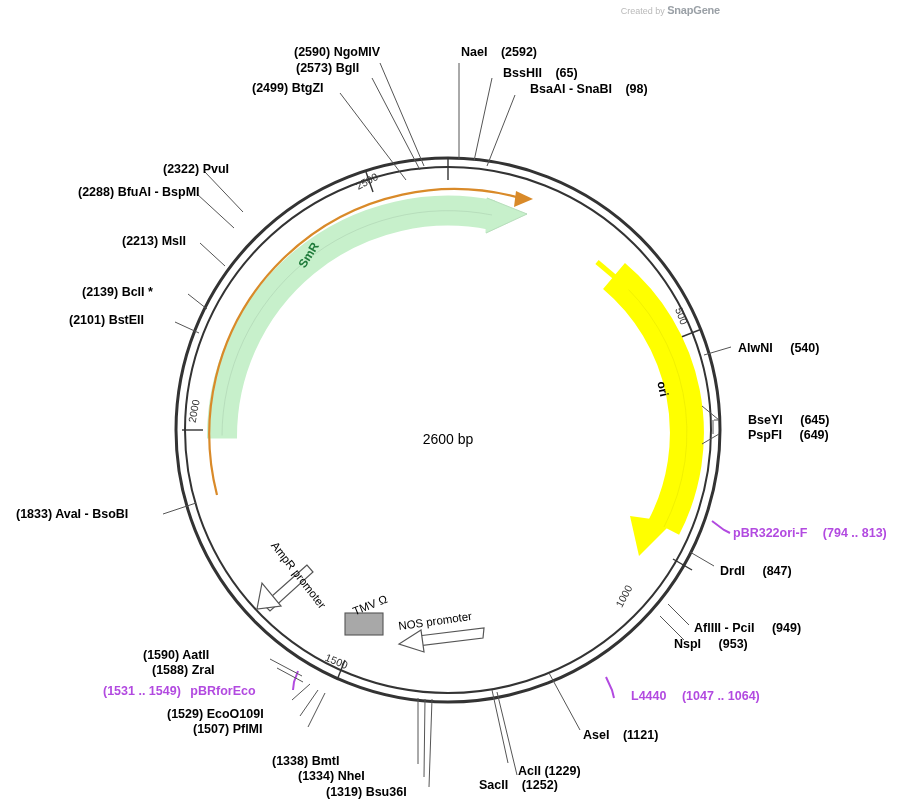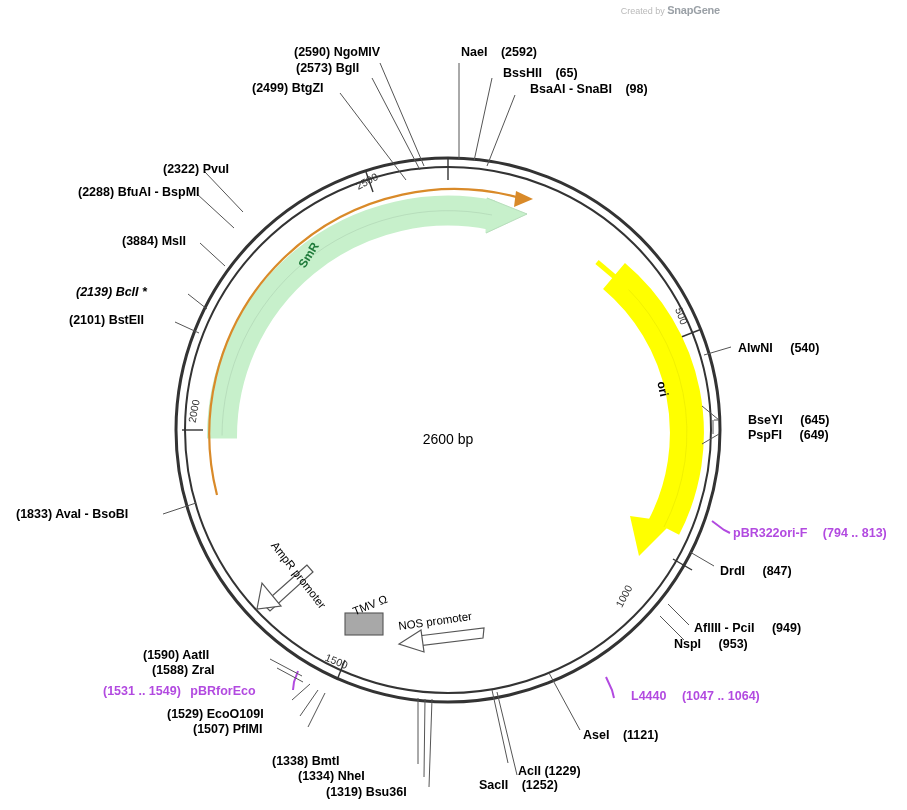--- a/index.html
+++ b/index.html
@@ -203,24 +203,24 @@
 
   <div class="lbl" style="left:163px;top:162px;">
     <span class="pos">(2322)</span>
     <span>PvuI</span>
   </div>
   <div class="lbl" style="left:78px;top:185px;">
     <span class="pos">(2288)</span>
     <span>BfuAI  -  BspMI</span>
   </div>
   <div class="lbl" style="left:122px;top:234px;">
-    <span class="pos">(3884)</span>
+    <span class="pos">(2213)</span>
     <span>MslI</span>
   </div>
-  <div class="lbl" style="left:76px;top:285px;font-style:italic;">
+  <div class="lbl" style="left:82px;top:285px;">
     <span class="pos">(2139)</span>
     <span>BclI *</span>
   </div>
   <div class="lbl" style="left:69px;top:313px;">
     <span class="pos">(2101)</span>
     <span>BstEII</span>
   </div>
   <div class="lbl" style="left:16px;top:507px;">
     <span class="pos">(1833)</span>
     <span>AvaI  -  BsoBI</span>

